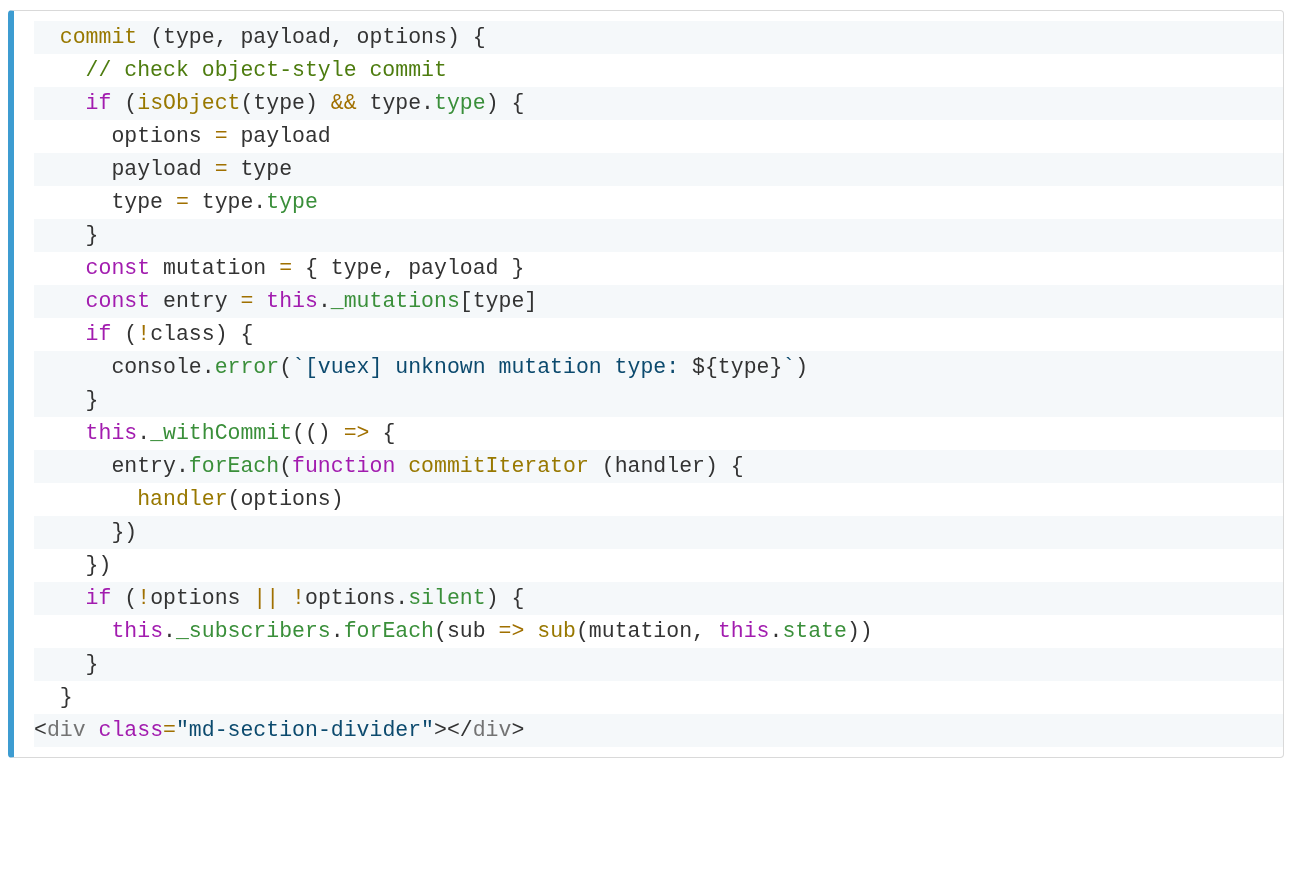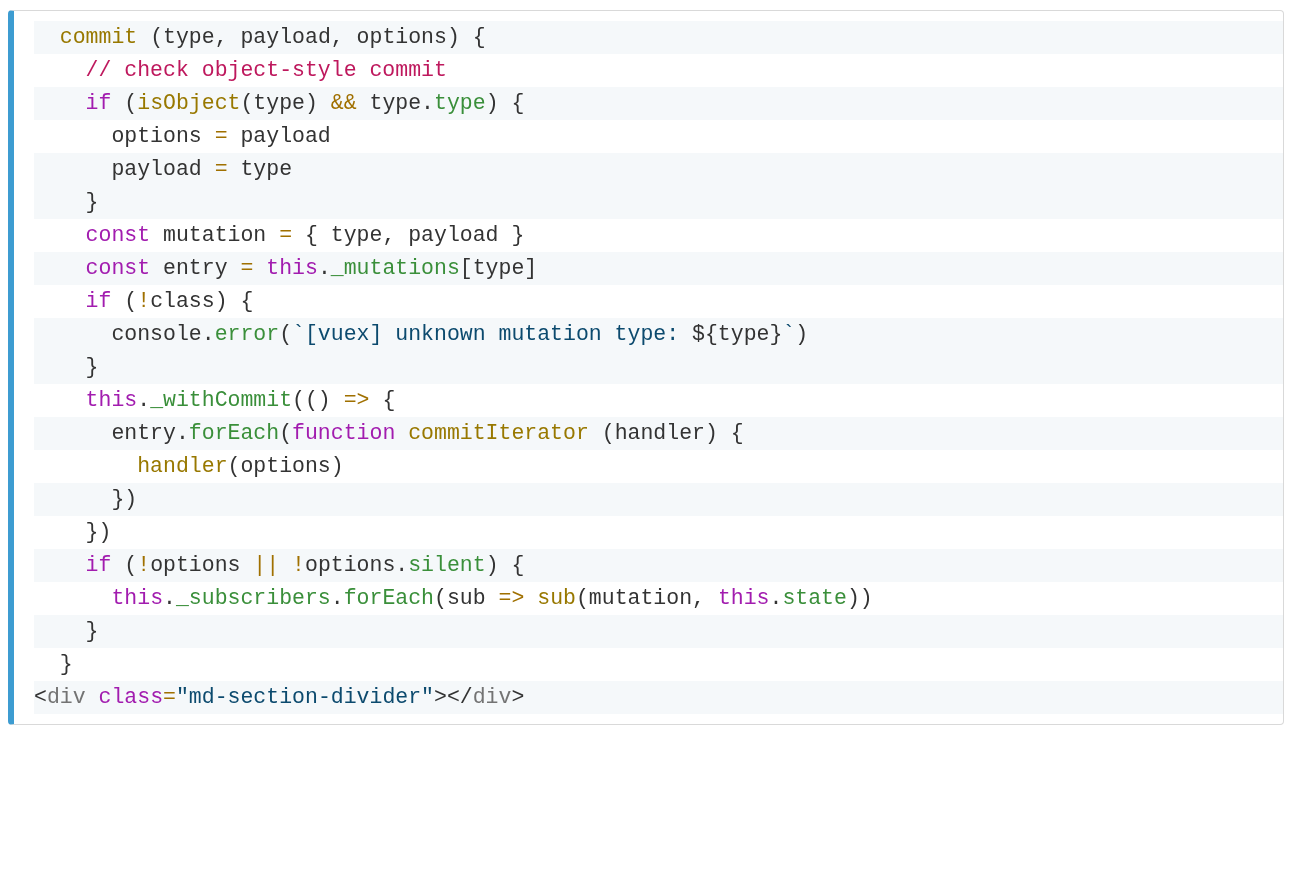--- a/index.html
+++ b/index.html
@@ -25,35 +25,36 @@
     line-height: 33px;
     height: 33px;
   }
   .code-line.even { background: #f5f8fa; }
   .code-line.odd  { background: #ffffff; }
 
   
   .tok-p  { color: #333333; }      
   .tok-d  { color: #987800; }      
   .tok-m  { color: #3a8f3a; }      
-  .tok-c  { color: #be185d; }      
+  .tok-c  { color: #4d7c0f; }      
   .tok-k  { color: #a21caf; }      
   .tok-o  { color: #a07000; }      
   .tok-s  { color: #0c4a6e; }      
   .tok-t  { color: #737373; }      
 </style>
 </head>
 <body>
 
 <div class="code-block" id="code-container">
     <div class="code-line even"><span class="tok-p">  </span><span class="tok-d">commit</span><span class="tok-p"> (</span><span class="tok-p">type</span><span class="tok-p">, </span><span class="tok-p">payload</span><span class="tok-p">, </span><span class="tok-p">options</span><span class="tok-p">) {</span></div>
     <div class="code-line odd"><span class="tok-p">    </span><span class="tok-c">// check object-style commit</span></div>
     <div class="code-line even"><span class="tok-p">    </span><span class="tok-k">if</span><span class="tok-p"> (</span><span class="tok-d">isObject</span><span class="tok-p">(type) </span><span class="tok-o">&amp;&amp;</span><span class="tok-p"> type.</span><span class="tok-m">type</span><span class="tok-p">) {</span></div>
     <div class="code-line odd"><span class="tok-p">      options </span><span class="tok-o">=</span><span class="tok-p"> payload</span></div>
     <div class="code-line even"><span class="tok-p">      payload </span><span class="tok-o">=</span><span class="tok-p"> type</span></div>
+    <div class="code-line odd"><span class="tok-p">      type </span><span class="tok-o">=</span><span class="tok-p"> type.</span><span class="tok-m">type</span></div>
     <div class="code-line even"><span class="tok-p">    }</span></div>
     <div class="code-line odd"><span class="tok-p">    </span><span class="tok-k">const</span><span class="tok-p"> mutation </span><span class="tok-o">=</span><span class="tok-p"> { type, payload }</span></div>
     <div class="code-line even"><span class="tok-p">    </span><span class="tok-k">const</span><span class="tok-p"> entry </span><span class="tok-o">=</span><span class="tok-p"> </span><span class="tok-k">this</span><span class="tok-p">.</span><span class="tok-m">_mutations</span><span class="tok-p">[type]</span></div>
     <div class="code-line odd"><span class="tok-p">    </span><span class="tok-k">if</span><span class="tok-p"> (</span><span class="tok-o">!</span><span class="tok-p">class) {</span></div>
     <div class="code-line even"><span class="tok-p">      console.</span><span class="tok-m">error</span><span class="tok-p">(</span><span class="tok-s">`[vuex] unknown mutation type: </span><span class="tok-p">${</span><span class="tok-p">type</span><span class="tok-p">}</span><span class="tok-s">`</span><span class="tok-p">)</span></div>
     <div class="code-line even"><span class="tok-p">    }</span></div>
     <div class="code-line odd"><span class="tok-p">    </span><span class="tok-k">this</span><span class="tok-p">.</span><span class="tok-m">_withCommit</span><span class="tok-p">(() </span><span class="tok-o">=&gt;</span><span class="tok-p"> {</span></div>
     <div class="code-line even"><span class="tok-p">      entry.</span><span class="tok-m">forEach</span><span class="tok-p">(</span><span class="tok-k">function</span><span class="tok-p"> </span><span class="tok-d">commitIterator</span><span class="tok-p"> (handler) {</span></div>
     <div class="code-line odd"><span class="tok-p">        </span><span class="tok-d">handler</span><span class="tok-p">(options)</span></div>
     <div class="code-line even"><span class="tok-p">      })</span></div>

